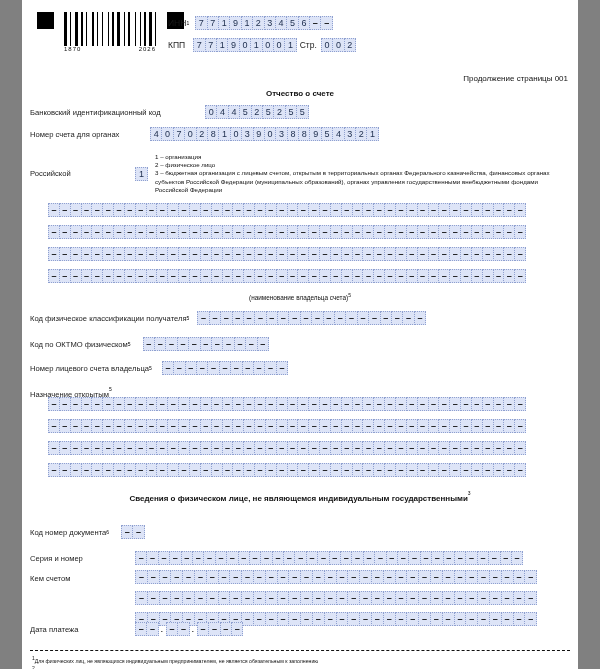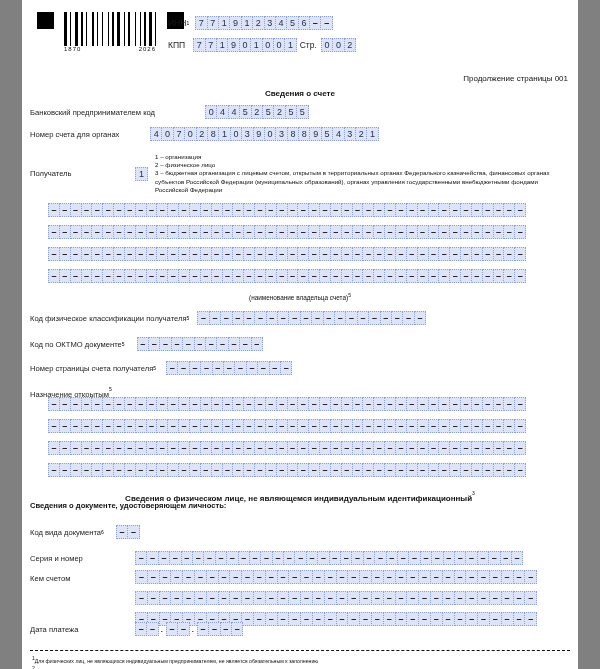--- a/index.html
+++ b/index.html
@@ -98,24 +98,24 @@
       <span class="cells" id="page-cells" style="margin-left:4px;">
           <span class="cell" style="width:12.4px">0</span>
           <span class="cell" style="width:12.4px">0</span>
           <span class="cell" style="width:12.4px">2</span>
         </span>
     </div>
   </div>
 
   <div style="position:absolute;right:10px;top:74px;font-size:8px;color:#111;">Продолжение страницы 001</div>
 
-  <div style="position:absolute;left:0;top:89px;width:556px;" class="center-title">Сведения о счете</div>
+  <div style="position:absolute;left:0;top:89px;width:556px;" class="center-title">Отчество о счете</div>
 
   <div style="position:absolute;left:8px;top:105px;" class="row">
-    <span class="lbl" style="width:175px;">Банковский предпринимателем код</span>
+    <span class="lbl" style="width:175px;">Банковский идентификационный код</span>
     <span class="cells" id="bic-cells">
         <span class="cell" style="width:12.4px">0</span>
         <span class="cell" style="width:12.4px">4</span>
         <span class="cell" style="width:12.4px">4</span>
         <span class="cell" style="width:12.4px">5</span>
         <span class="cell" style="width:12.4px">2</span>
         <span class="cell" style="width:12.4px">5</span>
         <span class="cell" style="width:12.4px">2</span>
         <span class="cell" style="width:12.4px">5</span>
         <span class="cell" style="width:12.4px">5</span>
@@ -142,21 +142,21 @@
         <span class="cell" style="width:12.4px">9</span>
         <span class="cell" style="width:12.4px">5</span>
         <span class="cell" style="width:12.4px">4</span>
         <span class="cell" style="width:12.4px">3</span>
         <span class="cell" style="width:12.4px">2</span>
         <span class="cell" style="width:12.4px">1</span>
       </span>
   </div>
 
   <div style="position:absolute;left:8px;top:153px;" class="row">
-    <span class="lbl" style="width:105px;">Получатель</span>
+    <span class="lbl" style="width:105px;">Российской</span>
     <span class="cells" id="recip-cells">
         <span class="cell" style="width:13px">1</span>
       </span>
     <span class="small-note" style="margin-left:8px;width:410px;">
       <div>1 – организация</div>
       <div>2 – физическое лицо</div>
       <div>3 – бюджетная организация с лицевым счетом, открытым в территориальных органах Федерального казначейства, финансовых органах субъектов Российской Федерации (муниципальных образований), органах управления государственными внебюджетными фондами Российской Федерации</div>
     </span>
   </div>
 
@@ -371,39 +371,39 @@
         <span class="cell dash" style="width:12.4px">–</span>
         <span class="cell dash" style="width:12.4px">–</span>
         <span class="cell dash" style="width:12.4px">–</span>
         <span class="cell dash" style="width:12.4px">–</span>
         <span class="cell dash" style="width:12.4px">–</span>
         <span class="cell dash" style="width:12.4px">–</span>
       </span>
   </div>
 
   <div style="position:absolute;left:8px;top:337px;" class="row">
-    <span class="lbl">Код по ОКТМО документе</span>
+    <span class="lbl">Код по ОКТМО физическом</span>
       <span class="sup">5</span>
     <span class="cells" id="oktmo-cells" style="margin-left:12px;">
         <span class="cell dash" style="width:12.4px">–</span>
         <span class="cell dash" style="width:12.4px">–</span>
         <span class="cell dash" style="width:12.4px">–</span>
         <span class="cell dash" style="width:12.4px">–</span>
         <span class="cell dash" style="width:12.4px">–</span>
         <span class="cell dash" style="width:12.4px">–</span>
         <span class="cell dash" style="width:12.4px">–</span>
         <span class="cell dash" style="width:12.4px">–</span>
         <span class="cell dash" style="width:12.4px">–</span>
         <span class="cell dash" style="width:12.4px">–</span>
         <span class="cell dash" style="width:12.4px">–</span>
       </span>
   </div>
 
   <div style="position:absolute;left:8px;top:361px;" class="row">
-    <span class="lbl">Номер страницы счета получателя</span>
+    <span class="lbl">Номер лицевого счета владельца</span>
       <span class="sup">5</span>
     <span class="cells" id="pacc-cells" style="margin-left:10px;">
         <span class="cell dash" style="width:12.4px">–</span>
         <span class="cell dash" style="width:12.4px">–</span>
         <span class="cell dash" style="width:12.4px">–</span>
         <span class="cell dash" style="width:12.4px">–</span>
         <span class="cell dash" style="width:12.4px">–</span>
         <span class="cell dash" style="width:12.4px">–</span>
         <span class="cell dash" style="width:12.4px">–</span>
         <span class="cell dash" style="width:12.4px">–</span>
@@ -597,26 +597,25 @@
         <span class="cell dash" style="width:11.85px">–</span>
         <span class="cell dash" style="width:11.85px">–</span>
         <span class="cell dash" style="width:11.85px">–</span>
         <span class="cell dash" style="width:11.85px">–</span>
         <span class="cell dash" style="width:11.85px">–</span>
         <span class="cell dash" style="width:11.85px">–</span>
       </div>
     </div>
 
   <div style="position:absolute;left:0;top:487px;width:556px;text-align:center;">
-    <span class="center-title" style="display:inline;">Сведения о физическом лице, не являющемся индивидуальным идентификационный</span><span class="sup">3</span>
-  </div>
-  <div style="position:absolute;left:8px;top:501px;font-size:7.6px;font-weight:bold;color:#111;">Сведения о документе, удостоверяющем личность:</div>
+    <span class="center-title" style="display:inline;">Сведения о физическом лице, не являющемся индивидуальным государственными</span><span class="sup">3</span>
+  </div>
 
   <div style="position:absolute;left:8px;top:525px;" class="row">
-    <span class="lbl">Код вида документа</span>
+    <span class="lbl">Код номер документа</span>
       <span class="sup">6</span>
     <span class="cells" id="doccode-cells" style="margin-left:12px;">
         <span class="cell dash" style="width:12.4px">–</span>
         <span class="cell dash" style="width:12.4px">–</span>
       </span>
   </div>
 
   <div style="position:absolute;left:8px;top:551px;" class="row">
     <span class="lbl" style="width:105px;">Серия и номер</span>
     <span class="cells" id="series-cells">

